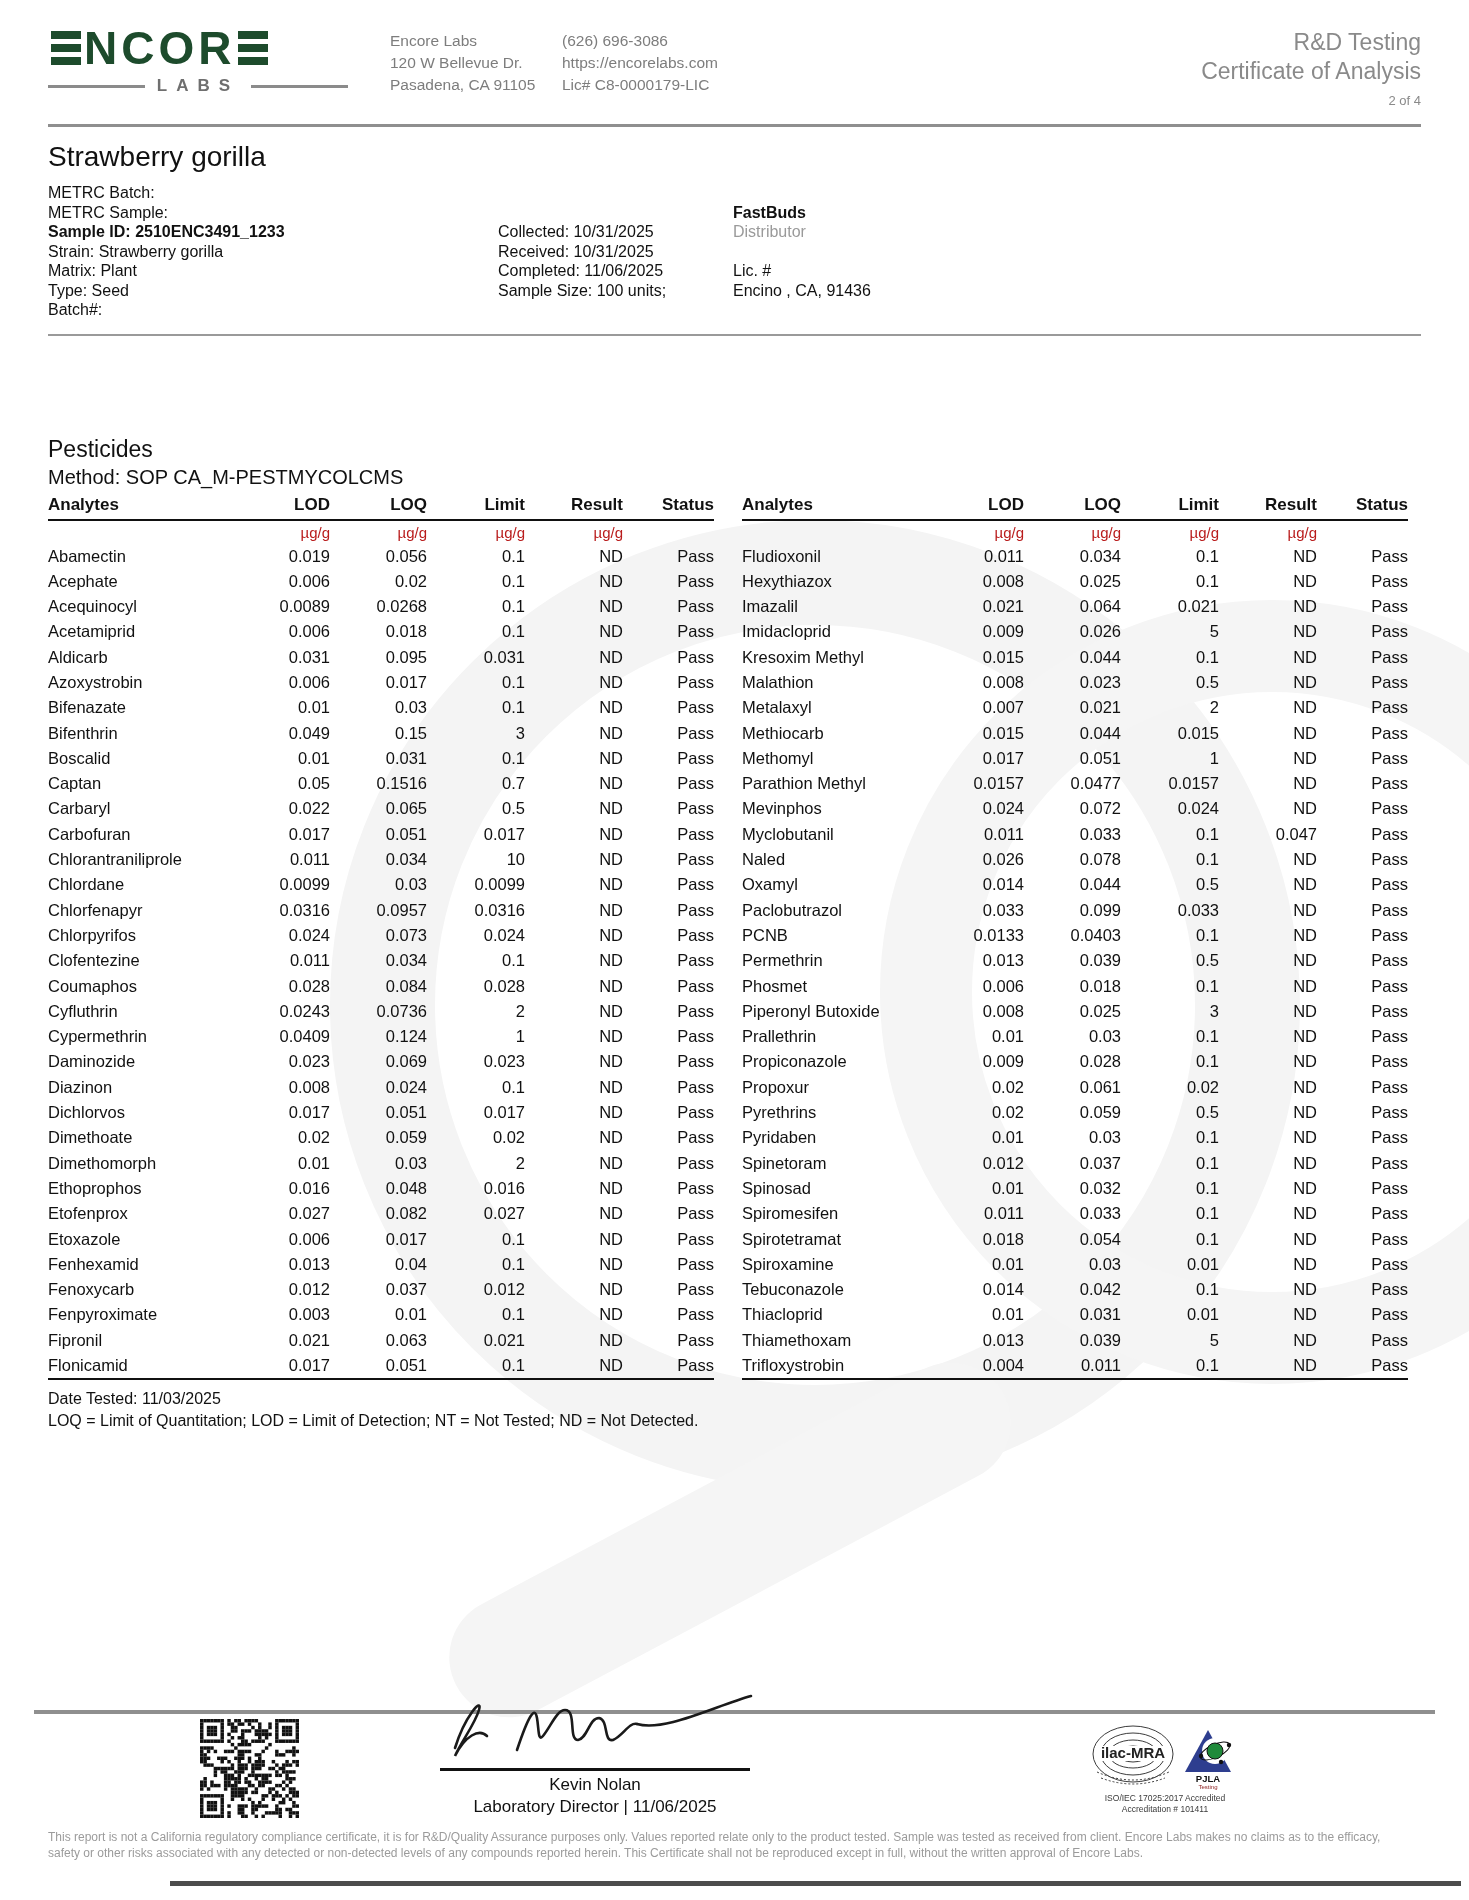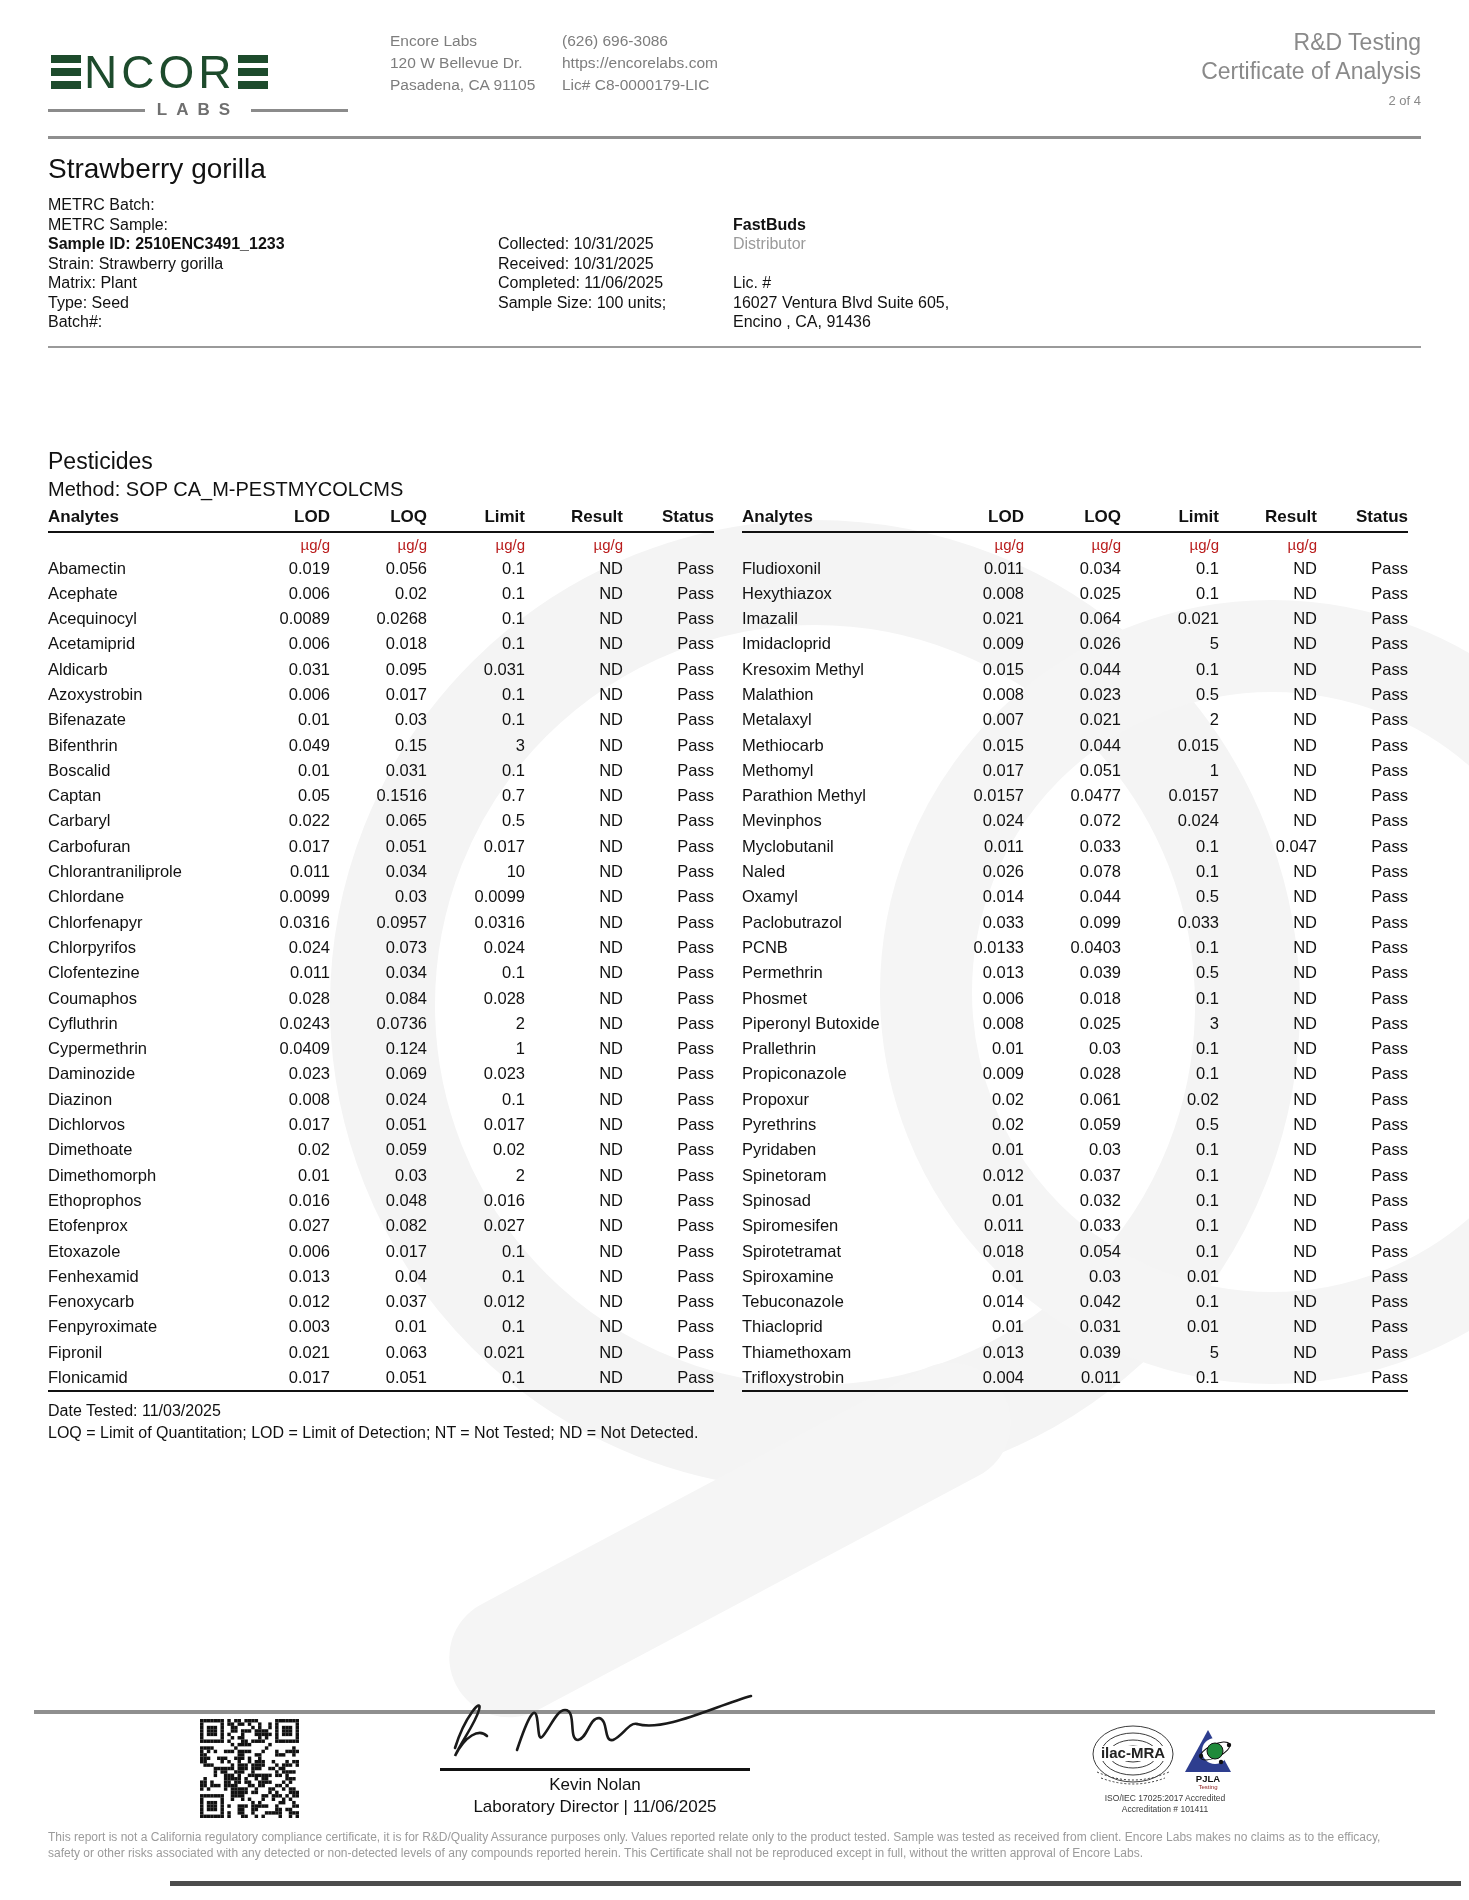--- a/index.html
+++ b/index.html
@@ -13,22 +13,22 @@
   .wm1 { width:760px; height:760px; border:105px solid #f4f4f4; left:330px; top:520px; }
   .wm2 { width:600px; height:600px; border:92px solid #f5f5f5; left:880px; top:600px; }
   .wm3 { position:absolute; width:620px; height:120px; background:#f5f5f5; left:420px; top:1480px;
          transform:rotate(-28deg); border-radius:60px; z-index:0; }
 
   .content { position:relative; z-index:1; padding:26px 48px 0 48px; }
 
   
   .hdr { display:flex; align-items:flex-start; }
   .logo-block { width:300px; }
-  .logo-row { display:flex; align-items:center; color:#1d4b2c; font-weight:normal; font-size:46px;
-              letter-spacing:4px; line-height:44px;margin-top:24px; }
+  .logo-row { display:flex; align-items:center; color:#1d4b2c; font-weight:bold; font-size:46px;
+              letter-spacing:4px; line-height:44px; }
   .logoE { display:inline-block; width:30px; height:34px; margin:0 3px;
            background:linear-gradient(#1d4b2c 0 8px, transparent 8px 13px, #1d4b2c 13px 21px, transparent 21px 26px, #1d4b2c 26px 34px); }
   .logoE.last { background:linear-gradient(#1d4b2c 0 8px, transparent 8px 13px, #1d4b2c 13px 21px, transparent 21px 26px, #1d4b2c 26px 34px); }
   .labs-row { display:flex; align-items:center; margin-top:6px; color:#6f6f6f;text-align:right; }
   .labs-row .bar { flex:1; height:3px; background:#8b8b8b; }
   .labs-row .labs-txt { font-size:17px; font-weight:bold; letter-spacing:9px; padding:0 12px; color:#6f6f6f; }
 
   .lab-cols { display:flex; margin-left:42px; margin-top:4px; }
   .lab-col { font-size:15.5px; color:#7d7d7d; line-height:22px; }
   .lab-col.c1 { width:172px; }
@@ -143,21 +143,20 @@
         <div class="info-line">Received: 10/31/2025</div>
         <div class="info-line">Completed: 11/06/2025</div>
         <div class="info-line">Sample Size: 100 units;</div>
       </div>
       <div class="cc">
         <div class="spacer1"></div>
         <div class="info-line bold">FastBuds</div>
         <div class="info-line gray">Distributor</div>
         <div class="spacer1"></div>
         <div class="info-line">Lic. #</div>
-        <div class="info-line">16027 Ventura Blvd Suite 605,</div>
         <div class="info-line">Encino , CA, 91436</div>
       </div>
     </div>
     <hr class="rule-b">
 
     <div class="section-title">Pesticides</div>
     <div class="method-line">Method: SOP CA_M-PESTMYCOLCMS</div>
     <div class="tables">
       <div id="table-left">
           <table class="ptable">

